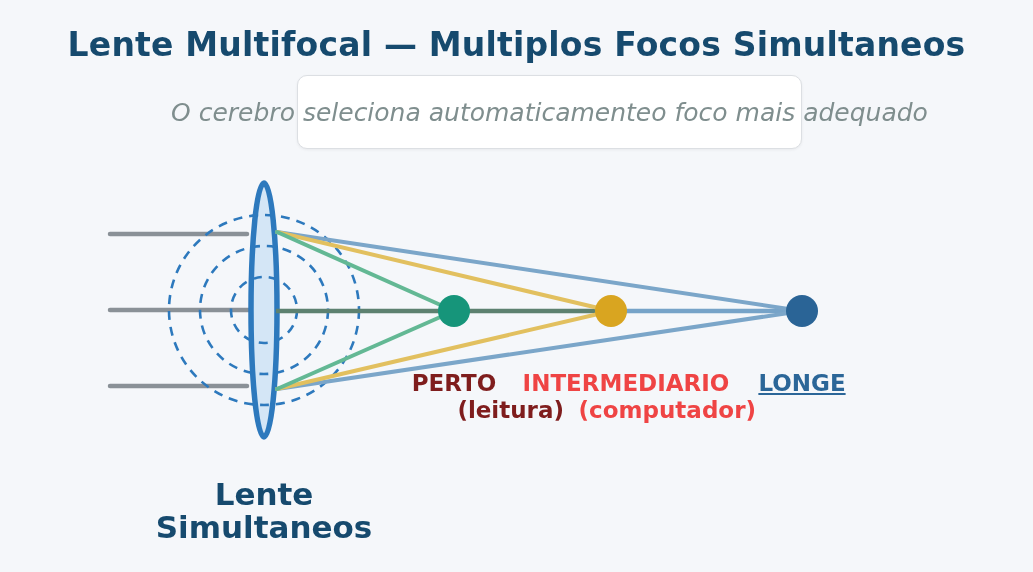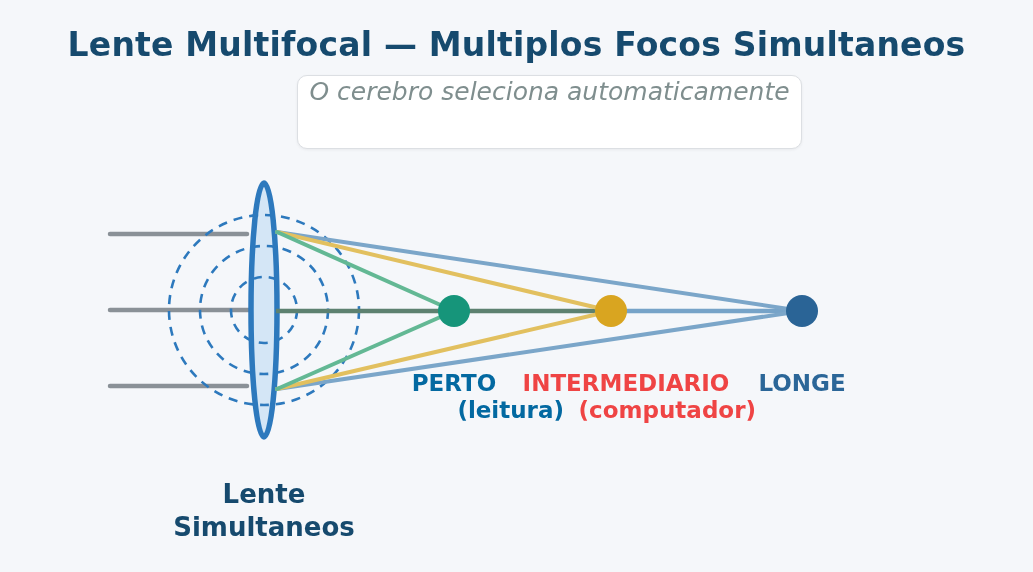--- a/index.html
+++ b/index.html
@@ -13,51 +13,52 @@
   .title{
     position:absolute;top:25px;left:0;width:1033px;
     text-align:center;font-size:33px;font-weight:bold;
     color:#164a6e;letter-spacing:.2px;
   }
 
   .subtitle-box{
     position:absolute;left:297px;top:75px;width:503px;height:72px;
     background:#ffffff;border:1.5px solid #dcdfe3;border-radius:10px;
     box-shadow:0 1px 3px rgba(0,0,0,.06);
-    display:flex;flex-direction:column;justify-content:flex-start;align-items:center;
+    display:flex;flex-direction:row;justify-content:center;align-items:center;
   }
   .subtitle-box .line{
     font-size:25px;font-style:italic;color:#7f8e8e;line-height:31px;white-space:nowrap;
   }
 
   svg.diagram{position:absolute;left:0;top:0;}
 
   .focus-label{
     position:absolute;top:370px;text-align:center;
     font-weight:bold;font-size:23px;line-height:27px;white-space:nowrap;
   }
   .focus-label .sub{display:block;text-align:right;}
-  .focus-label.near{left:344px;width:220px;color:#0369a1;}
+  .focus-label.near{left:344px;width:220px;color:#7f1d1d;}
   .focus-label.intermediate{left:496px;width:260px;color:#ef4444;}
-  .focus-label.far{left:692px;width:220px;color:#2b6698;}
+  .focus-label.far{left:692px;width:220px;color:#2b6698;text-decoration:underline;}
 
   .lens-label{
     position:absolute;left:144px;top:478px;width:240px;
-    text-align:center;font-size:26px;font-weight:bold;color:#164a6e;line-height:33px;
+    text-align:center;font-size:31px;font-weight:bold;color:#164a6e;line-height:33px;
   }
 </style>
 </head>
 <body>
 
 <div class="stage">
 
   <div class="title">Lente Multifocal — Multiplos Focos Simultaneos</div>
 
   <div class="subtitle-box">
     <span class="line">O cerebro seleciona automaticamente</span>
+    <span class="line">o foco mais adequado</span>
   </div>
 
   <svg class="diagram" width="1033" height="572" viewBox="0 0 1033 572">
 
     <line x1="110" y1="234" x2="247" y2="234" stroke-width="4.5" stroke-linecap="round" stroke="#8a9197"></line>
     <line x1="110" y1="310" x2="250" y2="310" stroke-width="4.5" stroke-linecap="round" stroke="#8a9197"></line>
     <line x1="110" y1="386" x2="247" y2="386" stroke-width="4.5" stroke-linecap="round" stroke="#8a9197"></line>
 
     <ellipse cx="264" cy="310" rx="13" ry="127" stroke="none" fill="#d4e6f6"></ellipse>
 

